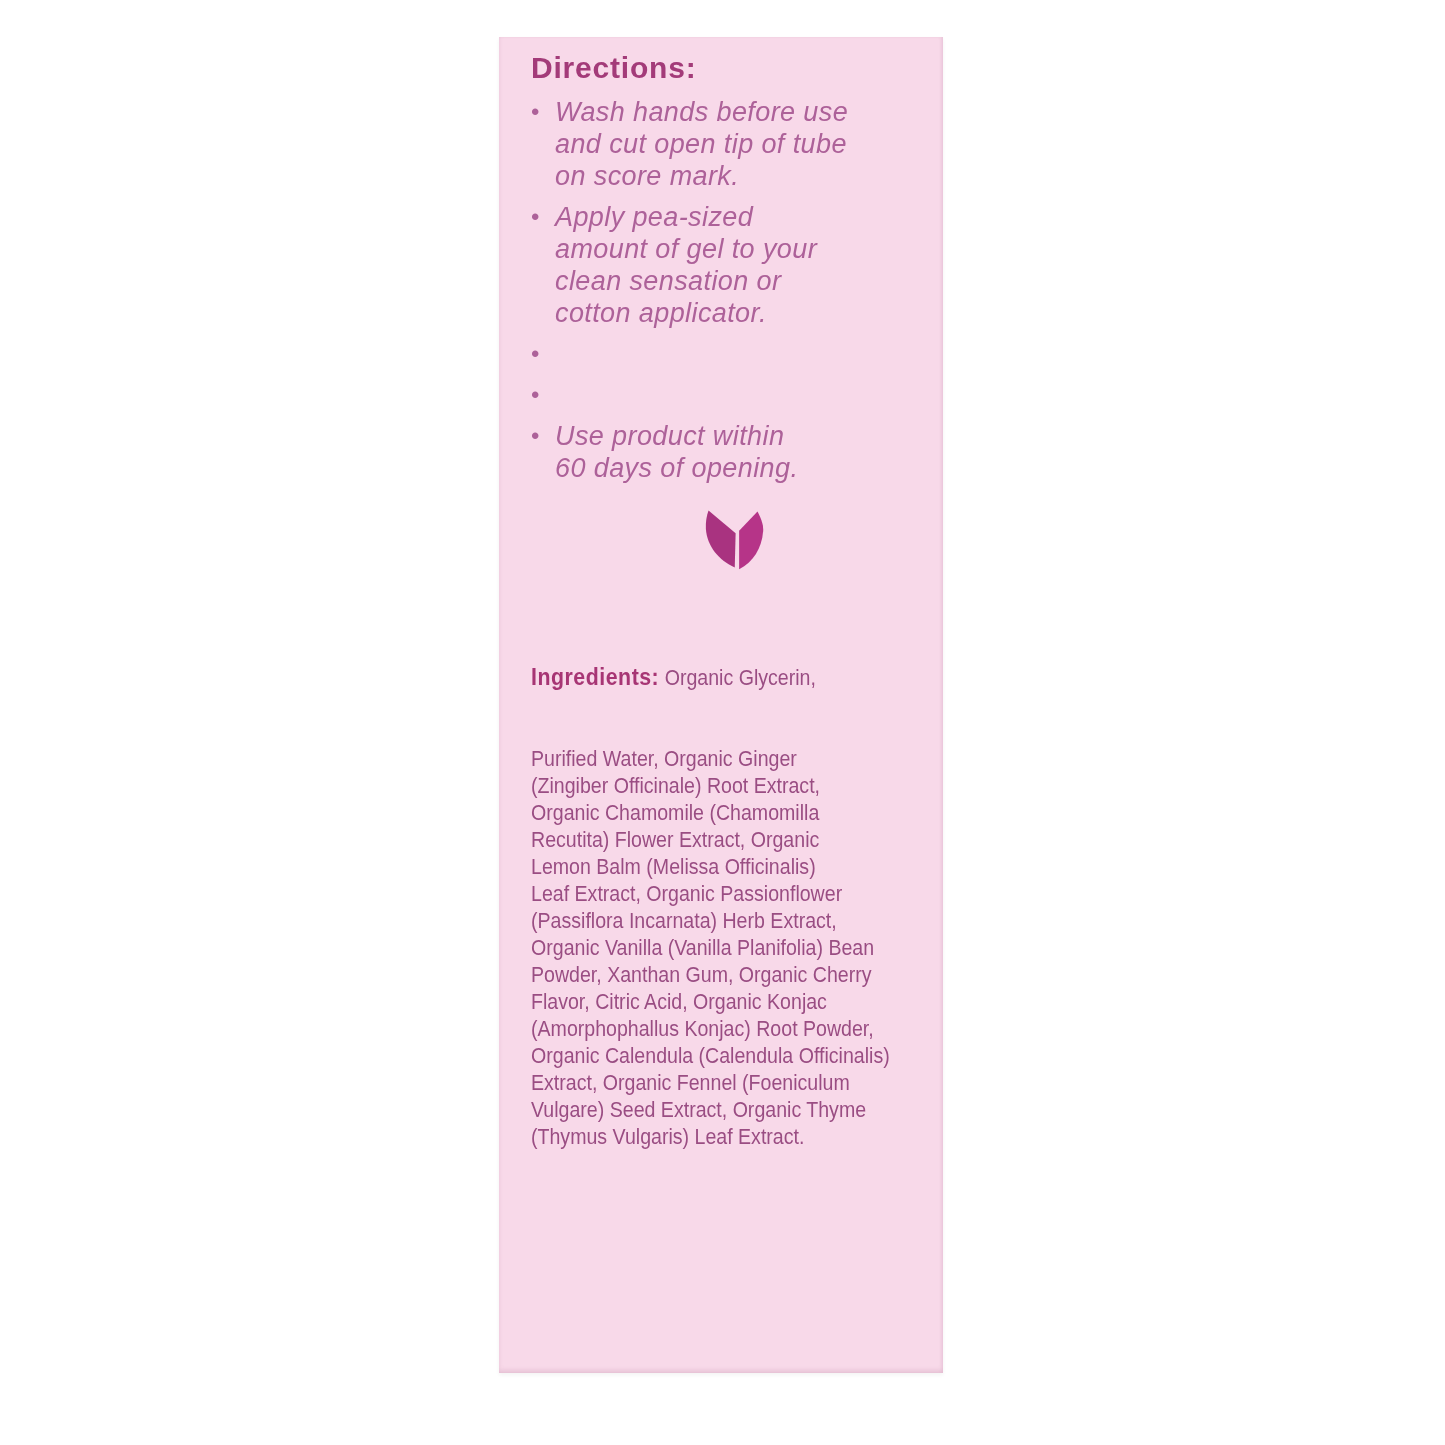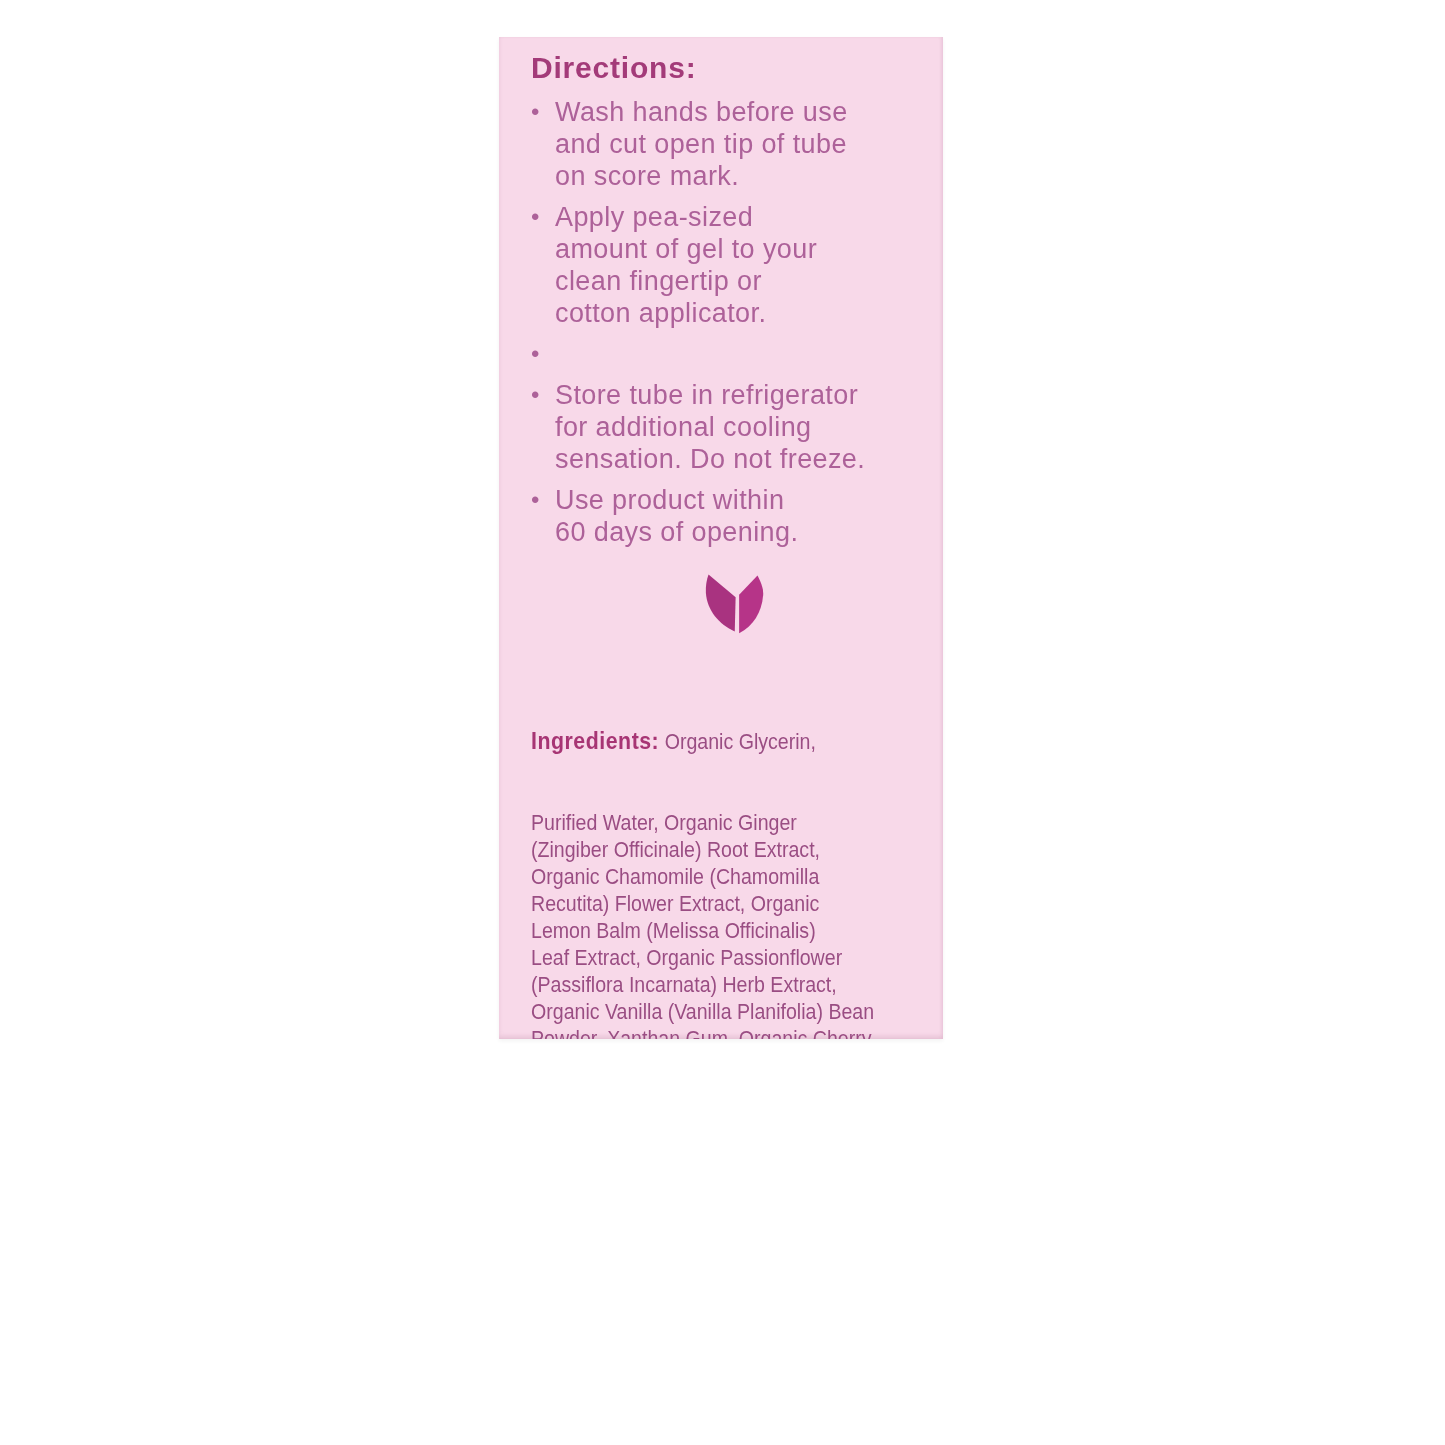--- a/index.html
+++ b/index.html
@@ -10,21 +10,21 @@
     height: 1445px;
     position: relative;
     font-family: "Liberation Sans", sans-serif;
     overflow: hidden;
   }
   .panel {
     position: absolute;
     left: 499px;
     top: 37px;
     width: 444px;
-    height: 1002px;
+    height: 1336px;
     background: var(--panel-bg, #f8d9e9);
     box-sizing: border-box;
     padding: 15px 18px 8px 32px;
     overflow: hidden;
     box-shadow: inset 0 -3px 4px rgba(167, 106, 140, 0.18),
                 inset -2px 0 3px rgba(167, 106, 140, 0.08),
                 0 2px 4px rgba(0, 0, 0, 0.05);
   }
   .dir-head {
     margin: 0;
@@ -41,21 +41,21 @@
     font-size: 27px;
     line-height: 32px;
     letter-spacing: 0.4px;
     color: var(--bullet-text, #ad6199);
   }
   .bullet .dot {
     flex: none;
     width: 24px;
     font-size: 24px;
   }
-  .bullet .btext { white-space: pre-line; }
+  .bullet .btext { white-space: pre-line; font-style: italic; }
   .logo-row {
     margin-top: 22px;
     display: flex;
     justify-content: center;
   }
   .logo-row svg { margin-left: 10px; }
   .para {
     color: var(--body-text, #9a4d83);
     font-size: 22.5px;
     line-height: 27px;
@@ -85,31 +85,28 @@
     <div class="bullet">
       <span class="dot">•</span>
       <span class="btext">Wash hands before use
 and cut open tip of tube
 on score mark.</span>
     </div>
     <div class="bullet">
       <span class="dot">•</span>
       <span class="btext">Apply pea-sized
 amount of gel to your
-clean fingertip or
+clean sensation or
 cotton applicator.</span>
     </div>
     <div class="bullet">
       <span class="dot">•</span>
     </div>
     <div class="bullet">
       <span class="dot">•</span>
-      <span class="btext">Store tube in refrigerator
-for additional cooling
-sensation. Do not freeze.</span>
     </div>
     <div class="bullet">
       <span class="dot">•</span>
       <span class="btext">Use product within
 60 days of opening.</span>
     </div>
   </div>
 
   <div class="logo-row">
     <svg width="70" height="66" viewBox="0 0 80 75">

